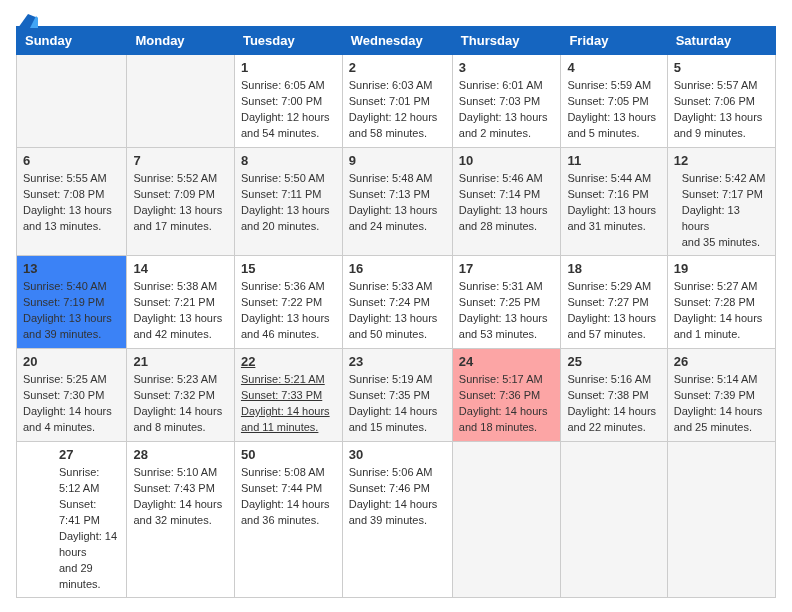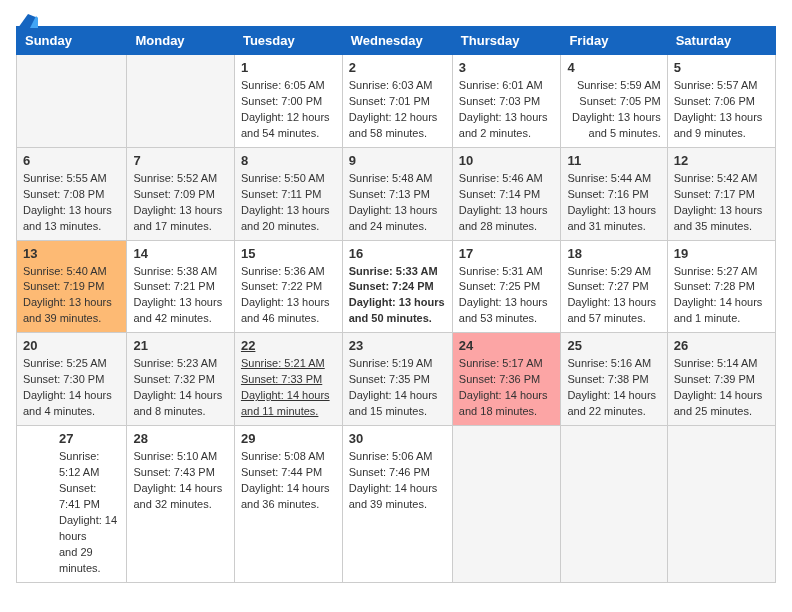--- a/index.html
+++ b/index.html
@@ -127,21 +127,21 @@
         </td>
         <td style="background: rgb(255, 255, 255);">
           <span class="day-number">3</span>
           <div class="day-info" style="white-space: pre-line;">Sunrise: 6:01 AM
 Sunset: 7:03 PM
 Daylight: 13 hours
 and 2 minutes.</div>
         </td>
         <td style="background: rgb(255, 255, 255);">
           <span class="day-number">4</span>
-          <div class="day-info" style="white-space: pre-line; text-align: right;">Sunrise: 5:59 AM
+          <div class="day-info" style="white-space: pre-line;">Sunrise: 5:59 AM
 Sunset: 7:05 PM
 Daylight: 13 hours
 and 5 minutes.</div>
         </td>
         <td style="background: rgb(255, 255, 255);">
           <span class="day-number">5</span>
           <div class="day-info" style="white-space: pre-line;">Sunrise: 5:57 AM
 Sunset: 7:06 PM
 Daylight: 13 hours
 and 9 minutes.</div>
@@ -185,28 +185,28 @@
         </td>
         <td style="background: rgb(245, 245, 245);">
           <span class="day-number">11</span>
           <div class="day-info" style="white-space: pre-line;">Sunrise: 5:44 AM
 Sunset: 7:16 PM
 Daylight: 13 hours
 and 31 minutes.</div>
         </td>
         <td style="background: rgb(245, 245, 245);">
           <span class="day-number">12</span>
-          <div class="day-info" style="white-space: pre-line;">Sunrise: 5:42 AM
+          <div class="day-info" style="white-space: pre-line; margin-left: 8px;">Sunrise: 5:42 AM
 Sunset: 7:17 PM
 Daylight: 13 hours
 and 35 minutes.</div>
         </td>
       </tr>
       <tr>
-        <td style="background: #fdba74;">
+        <td style="background: #3b82f6;">
           <span class="day-number">13</span>
           <div class="day-info" style="white-space: pre-line;">Sunrise: 5:40 AM
 Sunset: 7:19 PM
 Daylight: 13 hours
 and 39 minutes.</div>
         </td>
         <td style="background: rgb(255, 255, 255);">
           <span class="day-number">14</span>
           <div class="day-info" style="white-space: pre-line;">Sunrise: 5:38 AM
 Sunset: 7:21 PM
@@ -215,21 +215,21 @@
         </td>
         <td style="background: rgb(255, 255, 255);">
           <span class="day-number">15</span>
           <div class="day-info" style="white-space: pre-line;">Sunrise: 5:36 AM
 Sunset: 7:22 PM
 Daylight: 13 hours
 and 46 minutes.</div>
         </td>
         <td style="background: rgb(255, 255, 255);">
           <span class="day-number">16</span>
-          <div class="day-info" style="white-space: pre-line; font-weight: bold;">Sunrise: 5:33 AM
+          <div class="day-info" style="white-space: pre-line;">Sunrise: 5:33 AM
 Sunset: 7:24 PM
 Daylight: 13 hours
 and 50 minutes.</div>
         </td>
         <td style="background: rgb(255, 255, 255);">
           <span class="day-number">17</span>
           <div class="day-info" style="white-space: pre-line;">Sunrise: 5:31 AM
 Sunset: 7:25 PM
 Daylight: 13 hours
 and 53 minutes.</div>
@@ -309,21 +309,21 @@
 and 29 minutes.</div>
         </td>
         <td style="background: rgb(255, 255, 255);">
           <span class="day-number">28</span>
           <div class="day-info" style="white-space: pre-line;">Sunrise: 5:10 AM
 Sunset: 7:43 PM
 Daylight: 14 hours
 and 32 minutes.</div>
         </td>
         <td style="background: rgb(255, 255, 255);">
-          <span class="day-number">29</span>
+          <span class="day-number">50</span>
           <div class="day-info" style="white-space: pre-line;">Sunrise: 5:08 AM
 Sunset: 7:44 PM
 Daylight: 14 hours
 and 36 minutes.</div>
         </td>
         <td style="background: rgb(255, 255, 255);">
           <span class="day-number">30</span>
           <div class="day-info" style="white-space: pre-line;">Sunrise: 5:06 AM
 Sunset: 7:46 PM
 Daylight: 14 hours

